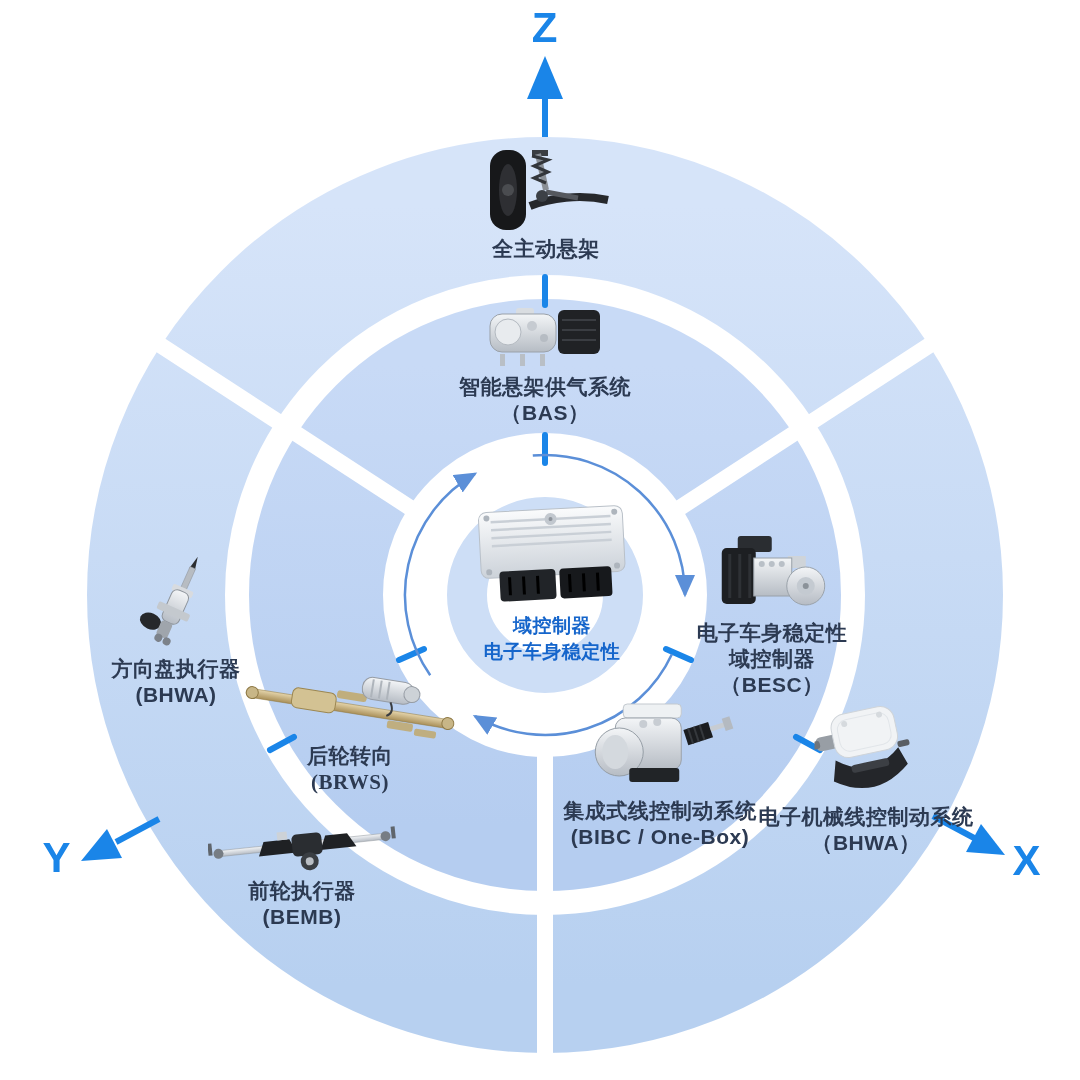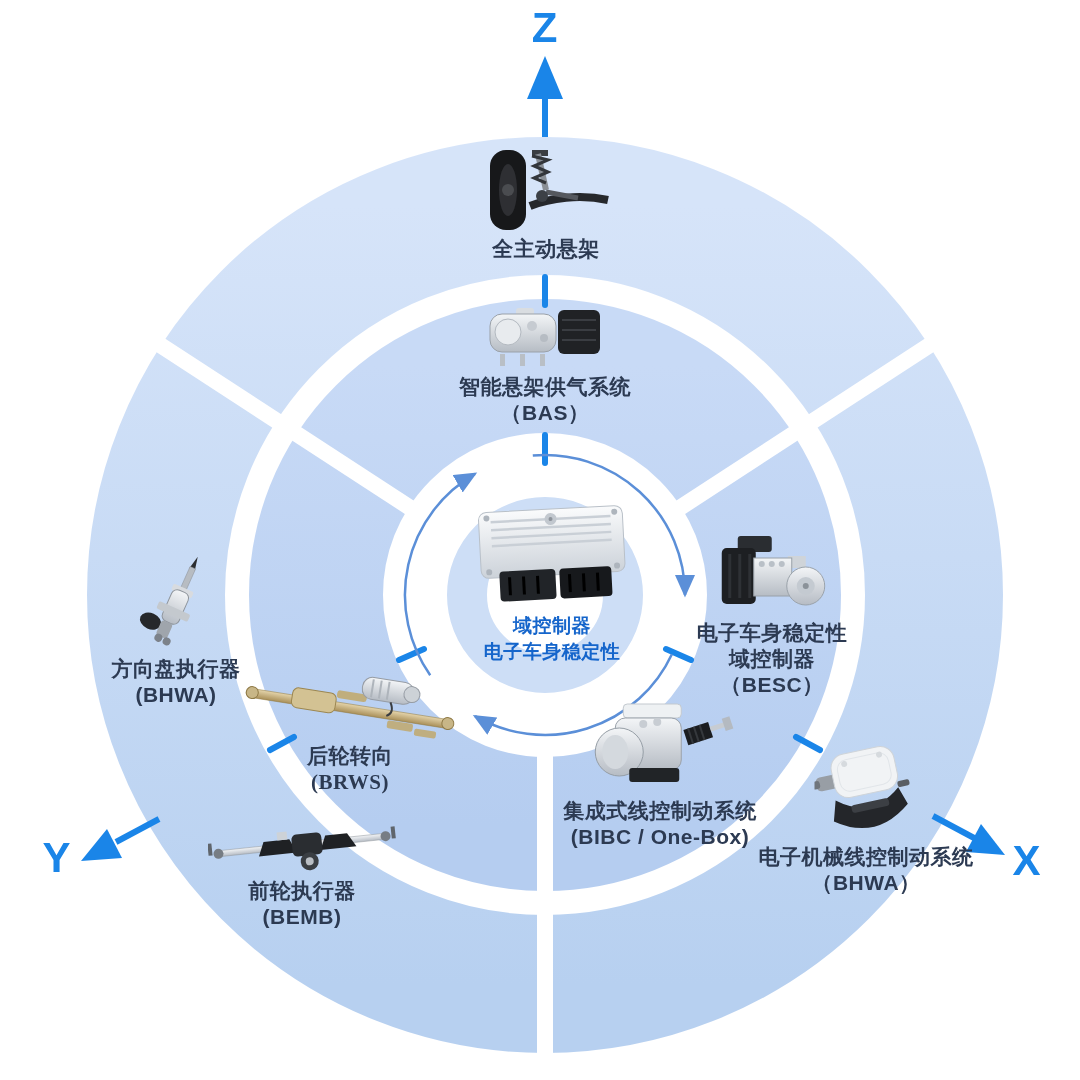--- a/index.html
+++ b/index.html
@@ -24,21 +24,21 @@
     line-height:25px;white-space:nowrap;letter-spacing:0.5px;margin-top:4px;}
   .lbl + .lbl{margin-top:1px;}
   .hub-line{font-size:19px;font-weight:bold;color:var(--hubText);
     line-height:26px;white-space:nowrap;letter-spacing:0.5px;}
   .hub-line:first-of-type{margin-top:2px;}
   #c-susp{left:546px;top:148px;}
   #c-bas{left:545px;top:298px;}
   #c-hub{left:552px;top:483px;}
   #c-besc{left:772px;top:532px;}
   #c-bibc{left:660px;top:700px;}
-  #c-bemb{left:866px;top:744px;}
+  #c-bemb{left:866px;top:704px;}
   #c-bhwa{left:176px;top:552px;}
   #c-brws{left:350px;top:664px;font-family:Liberation Serif, serif;}
   #c-bfwa{left:302px;top:816px;}
 </style>
 </head>
 <body>
 
 <div class="stage">
 
   <svg class="rings-svg" width="1080" height="1080" viewBox="0 0 1080 1080">

